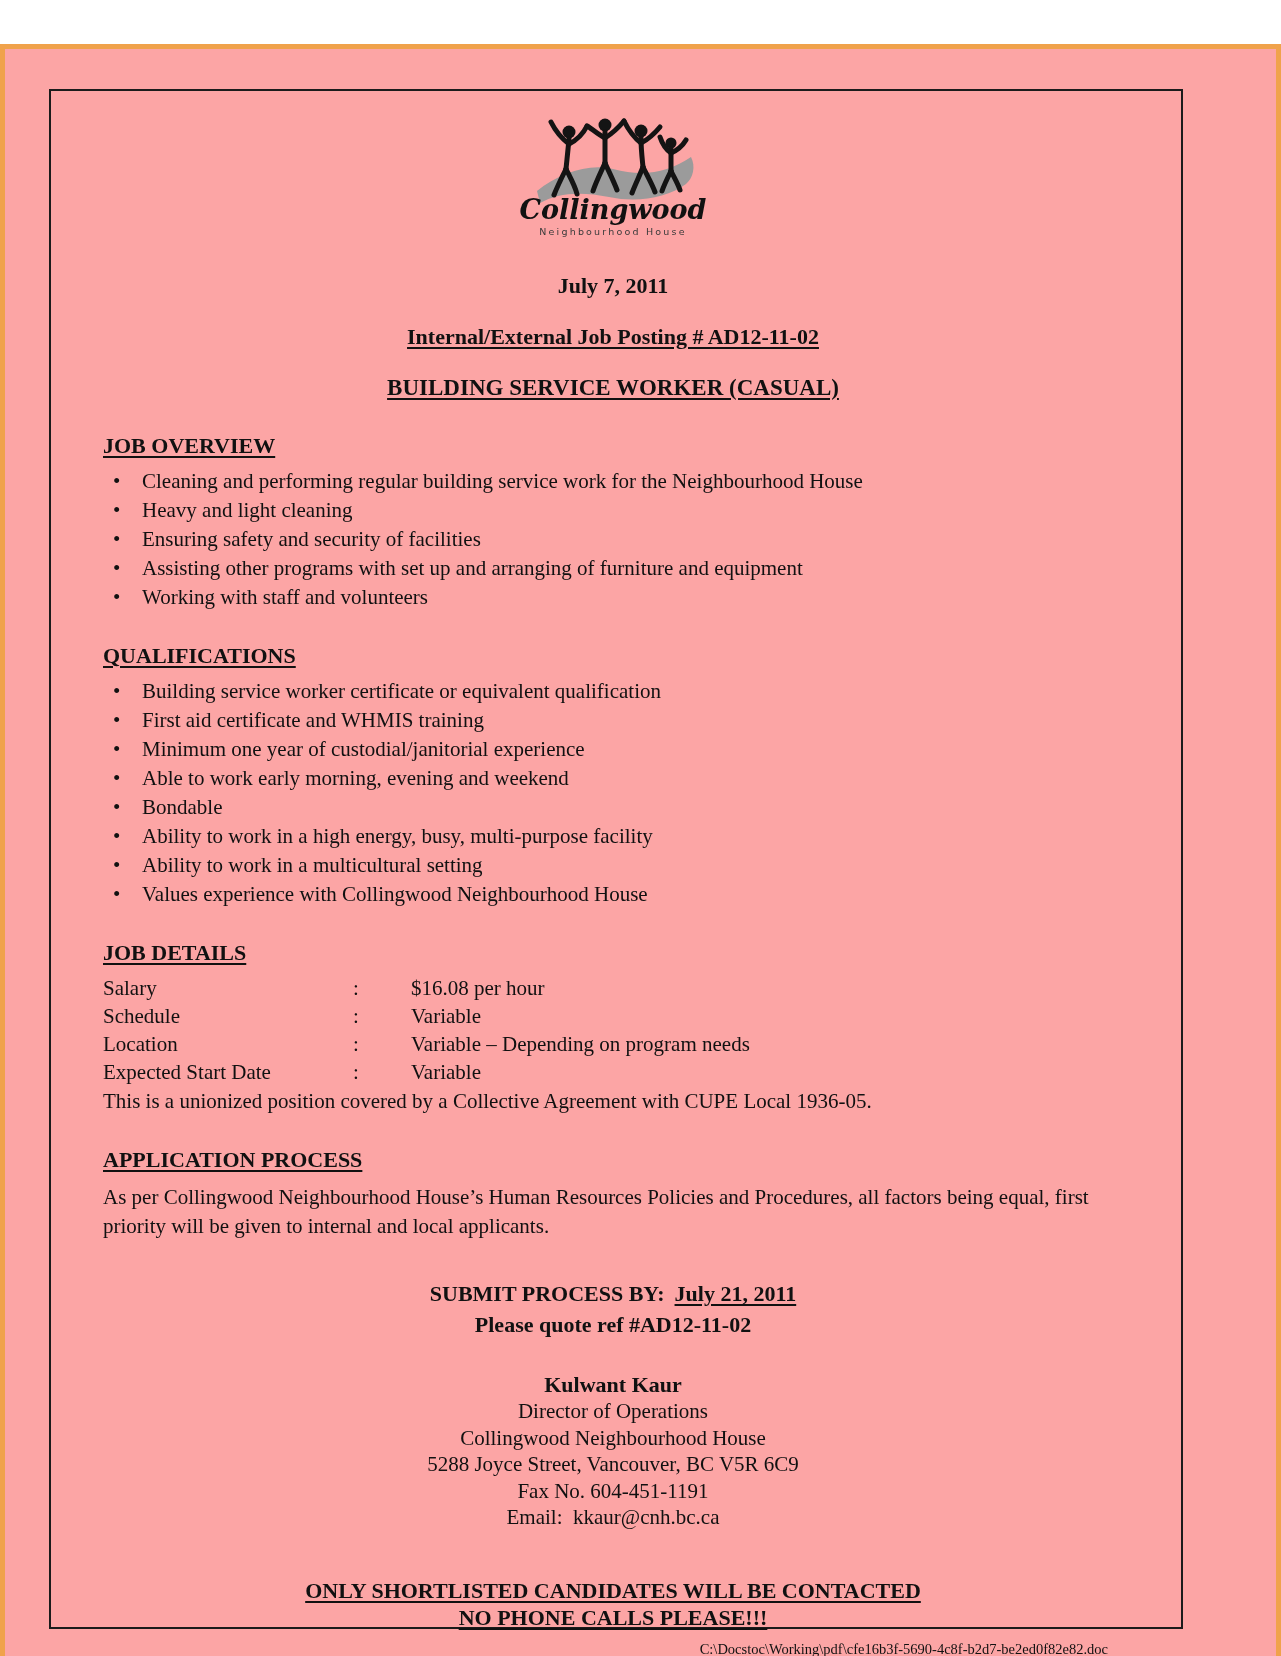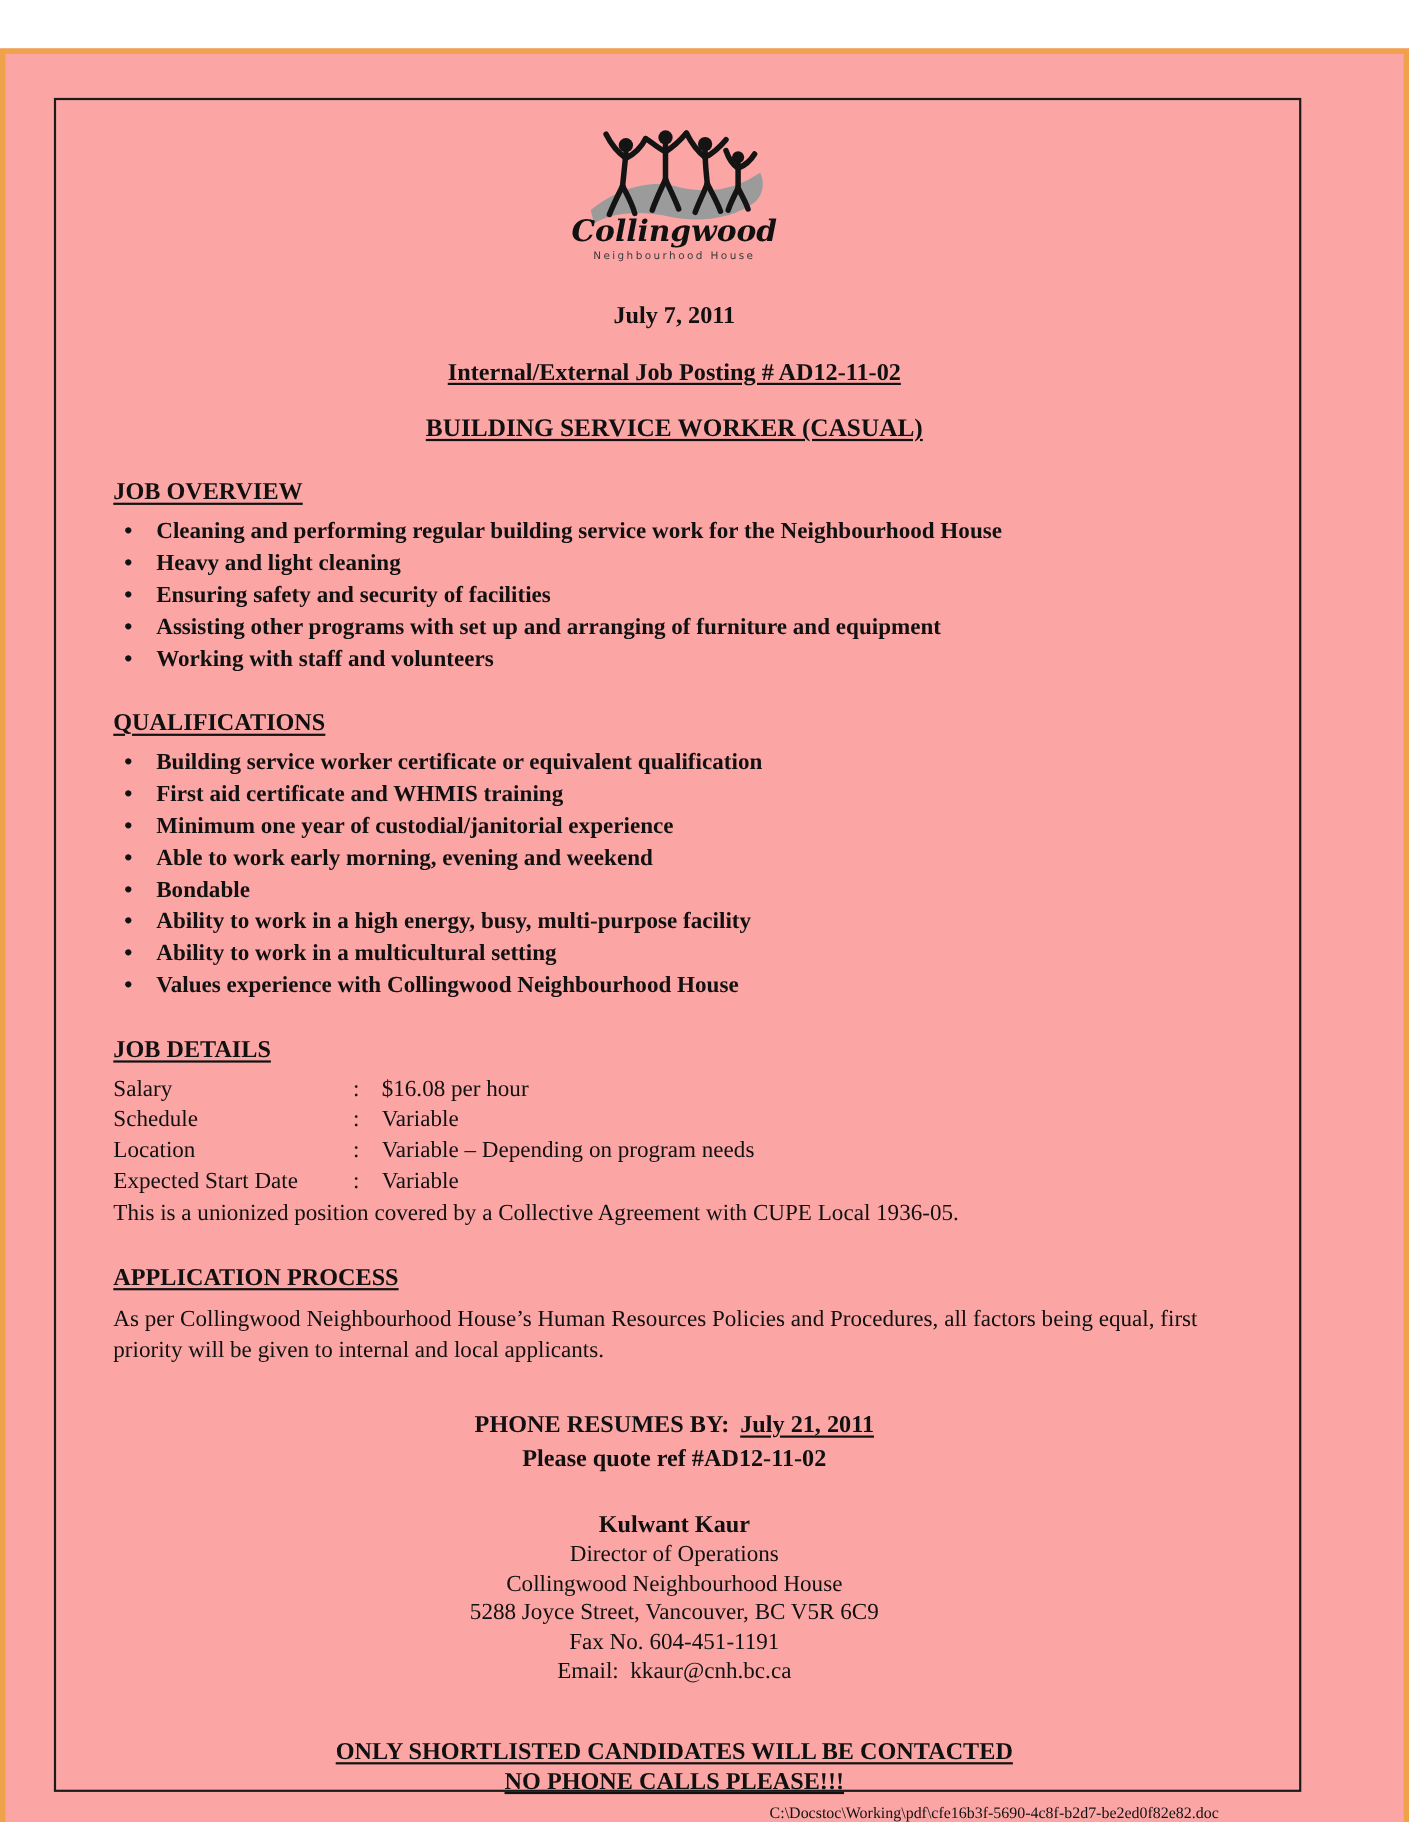--- a/index.html
+++ b/index.html
@@ -30,27 +30,27 @@
   .date-line { margin-top: 28px; }
   .posting-line { margin-top: 25px; }
   .jobtitle-line { margin-top: 25px; font-size: 23px; text-align: center; }
   .sec-heading {
     font-size: 22px; font-weight: bold;
     text-decoration: underline; text-underline-offset: 3px;
     margin: 34px 0 10px 0;
   }
   .sec-heading.first { margin-top: 32px; }
   .doc-list { margin: 4px 0 0 0; padding-left: 39px; list-style: none; font-size: 21px; }
-  .doc-list li { position: relative; margin: 5px 0; line-height: 24px; font-weight: bold; }
+  .doc-list li { position: relative; margin: 5px 0; line-height: 24px; }
   .doc-list li::before {
     content: "\2022";
     position: absolute; left: -29px; top: 0;
     font-size: 21px;
   }
-  .detail-row { display: grid; grid-template-columns: 218px 26px 1fr; font-size: 21px; line-height: 24px; margin: 4px 0; }
+  .detail-row { display: grid; grid-template-columns: 218px 26px 1fr; font-size: 21px; line-height: 24px; margin: 4px 0; gap: 32px; }
   .union-note { font-size: 21px; line-height: 24px; margin-top: 5px; }
   .body-par { font-size: 21px; line-height: 29px; margin-top: 2px; }
   .submit-line { margin-top: 40px; font-size: 22px; font-weight: bold; text-align: center; }
   .submit-line .gap { display:inline-block; width: 10px; }
   .quote-line { margin-top: 5px; font-size: 22px; font-weight: bold; text-align: center; }
   .contact { margin-top: 34px; text-align: center; }
   .contact-name { font-size: 22px; font-weight: bold; }
   .contact .line { font-size: 21px; line-height: 26.5px; white-space: pre-wrap; }
   .notices { margin-top: 46px; text-align: center; }
   .notice-line { font-size: 22px; font-weight: bold; text-decoration: underline; text-underline-offset: 3px; line-height: 27px; }
@@ -156,21 +156,21 @@
         <span>:</span>
         <span>Variable</span>
       </div>
       <div class="union-note">This is a unionized position covered by a Collective Agreement with CUPE Local 1936-05.</div>
     </div>
 
     <div class="sec-heading">APPLICATION PROCESS</div>
     <div class="body-par">As per Collingwood Neighbourhood House’s Human Resources Policies and Procedures, all factors being equal, first priority will be given to internal and local applicants.</div>
 
     <div class="submit-line">
-      <span>PHONE RESUMES BY:</span><span class="gap"></span><span class="uline">July 21, 2011</span>
+      <span>SUBMIT PROCESS BY:</span><span class="gap"></span><span class="uline">July 21, 2011</span>
     </div>
     <div class="quote-line">Please quote ref #AD12-11-02</div>
 
     <div class="contact">
       <div class="contact-name">Kulwant Kaur</div>
       <div class="line">Director of Operations</div>
       <div class="line">Collingwood Neighbourhood House</div>
       <div class="line">5288 Joyce Street, Vancouver, BC V5R 6C9</div>
       <div class="line">Fax No. 604-451-1191</div>
       <div class="line">Email:  kkaur@cnh.bc.ca</div>

